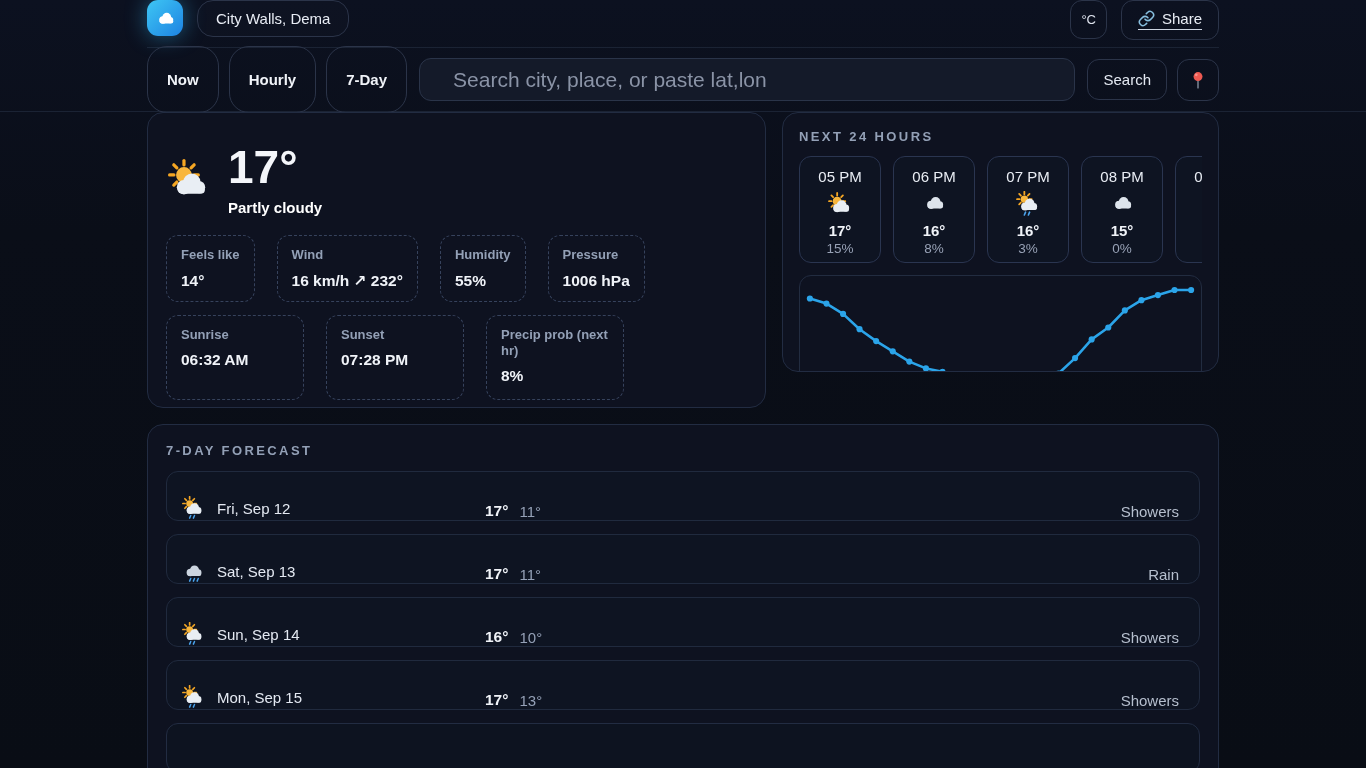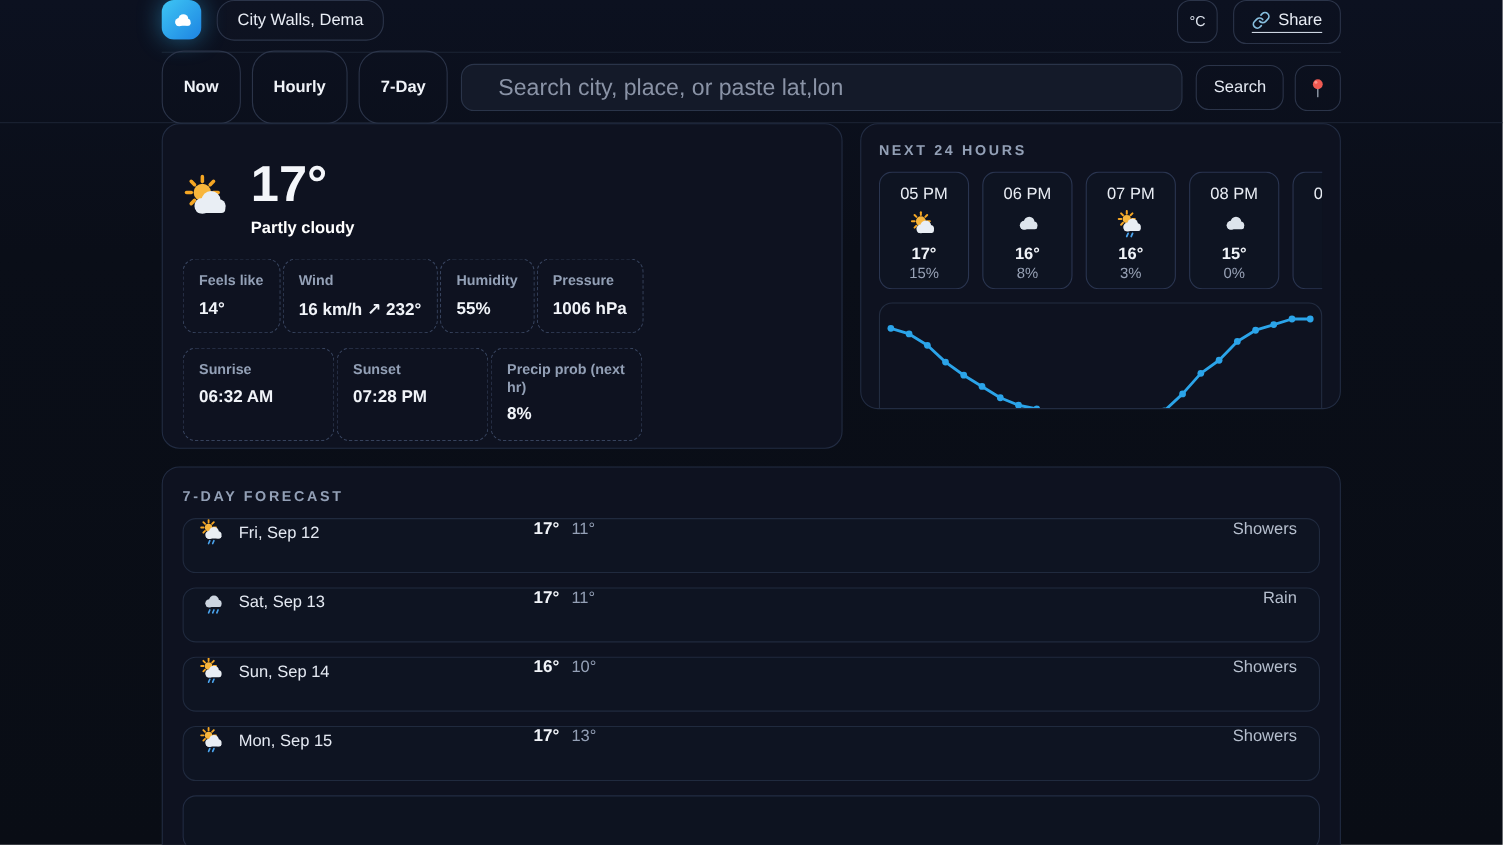--- a/index.html
+++ b/index.html
@@ -73,21 +73,21 @@
   }
   .section-title {
     font-size:13px; font-weight:bold; letter-spacing:2.4px; color:#93a0b6;
   }
 
   
   .current-card { padding:18px; height:296px; }
   .cur-head { display:flex; align-items:center; gap:16px; margin-top:12px; }
   .cur-temp { font-size:46px; font-weight:bold; color:#f4f6fa; line-height:1.05; }
   .cur-cond { font-size:15px; font-weight:bold; color:#ffffff; margin-top:8px; }
-  .stats-row { display:flex; flex-wrap:wrap; gap:2px; margin-top:19px; }
+  .stats-row { display:flex; flex-wrap:wrap; gap:22px; margin-top:19px; }
   .stat {
     border:1px dashed #36425c; border-radius:12px; padding:11px 14px;
   }
   .stat .s-label { font-size:13px; font-weight:bold; color:#93a0b6; line-height:1.25; }
   .stat .s-value { font-size:15.5px; font-weight:bold; color:#f0f3f8; margin-top:8px; }
   .stats-row.wide { margin-top:13px; }
   .stats-row.wide .stat { width:138px; min-height:85px; }
 
   
   .next24-card { padding:16px; height:260px; overflow:hidden; }
@@ -104,21 +104,21 @@
     margin-top:12px; height:120px; border:1px solid #222c40; border-radius:12px;
     overflow:hidden;
   }
   .chart-box svg { width:100%; height:100%; display:block; }
 
   
   .forecast-card { margin-top:16px; padding:18px; height:420px; }
   .f-rows { margin-top:13px; display:flex; flex-direction:column; gap:13px; }
   .f-row {
     height:50px; border:1px solid #202a3e; border-radius:12px; background:#0e1422;
-    display:flex; align-items:flex-start; padding:0 20px 0 14px; cursor:default;
+    display:flex; align-items:flex-end; padding:0 20px 0 14px; cursor:default;
   }
   .day-wrap { display:flex; align-items:center; gap:12px; flex:0 0 304px; }
   .d-icon { width:24px; height:24px; flex:0 0 auto; }
   .d-day { font-size:15px; color:#e4e9f2; }
   .d-hi { font-size:15.5px; font-weight:bold; color:#f0f3f8; }
   .d-lo { font-size:15px; color:#94a0b6; margin-left:11px; }
   .d-cond { margin-left:auto; font-size:15px; color:#b6bfce; }
   .f-row.partial { border-color:#222c42; background:#0d1320; }
 </style>
 </head>

